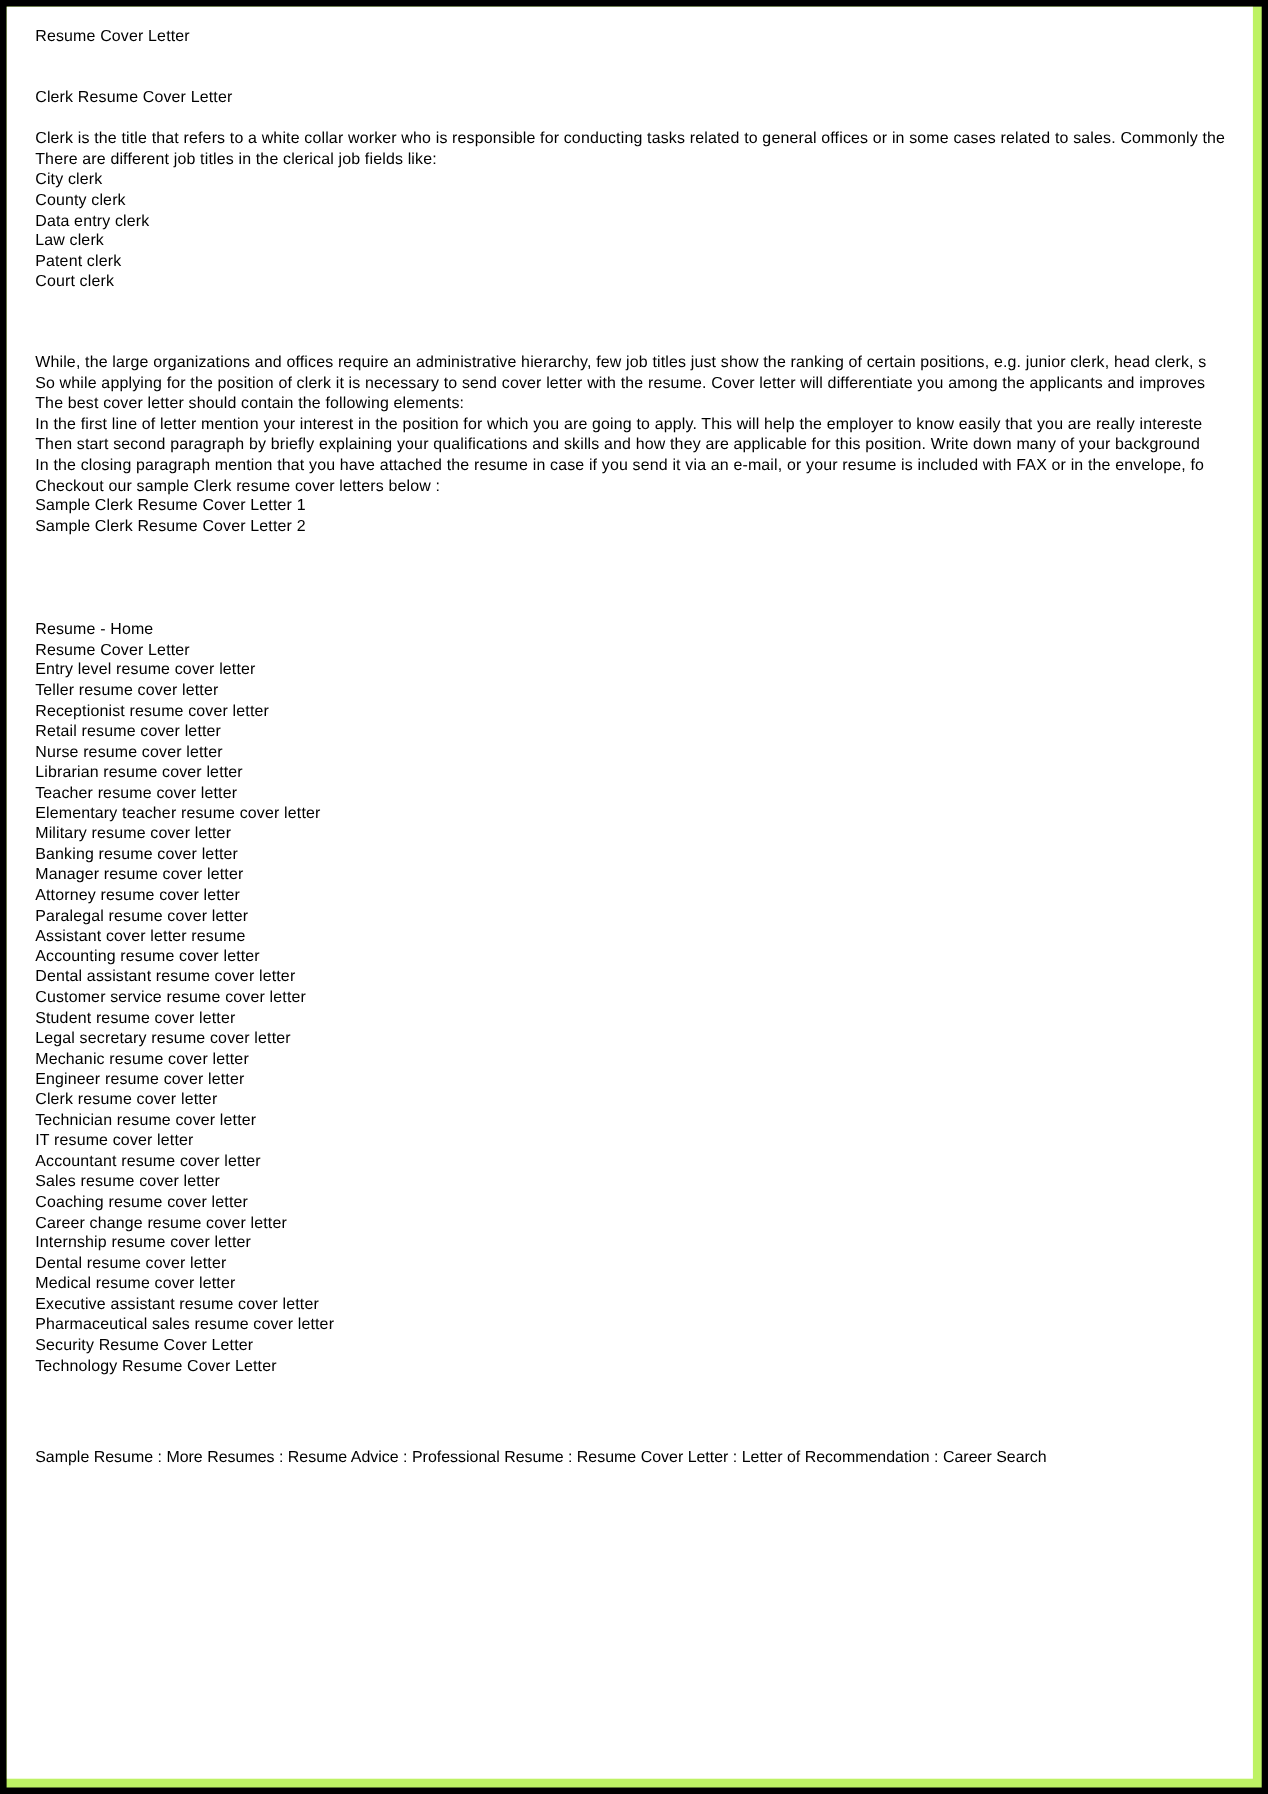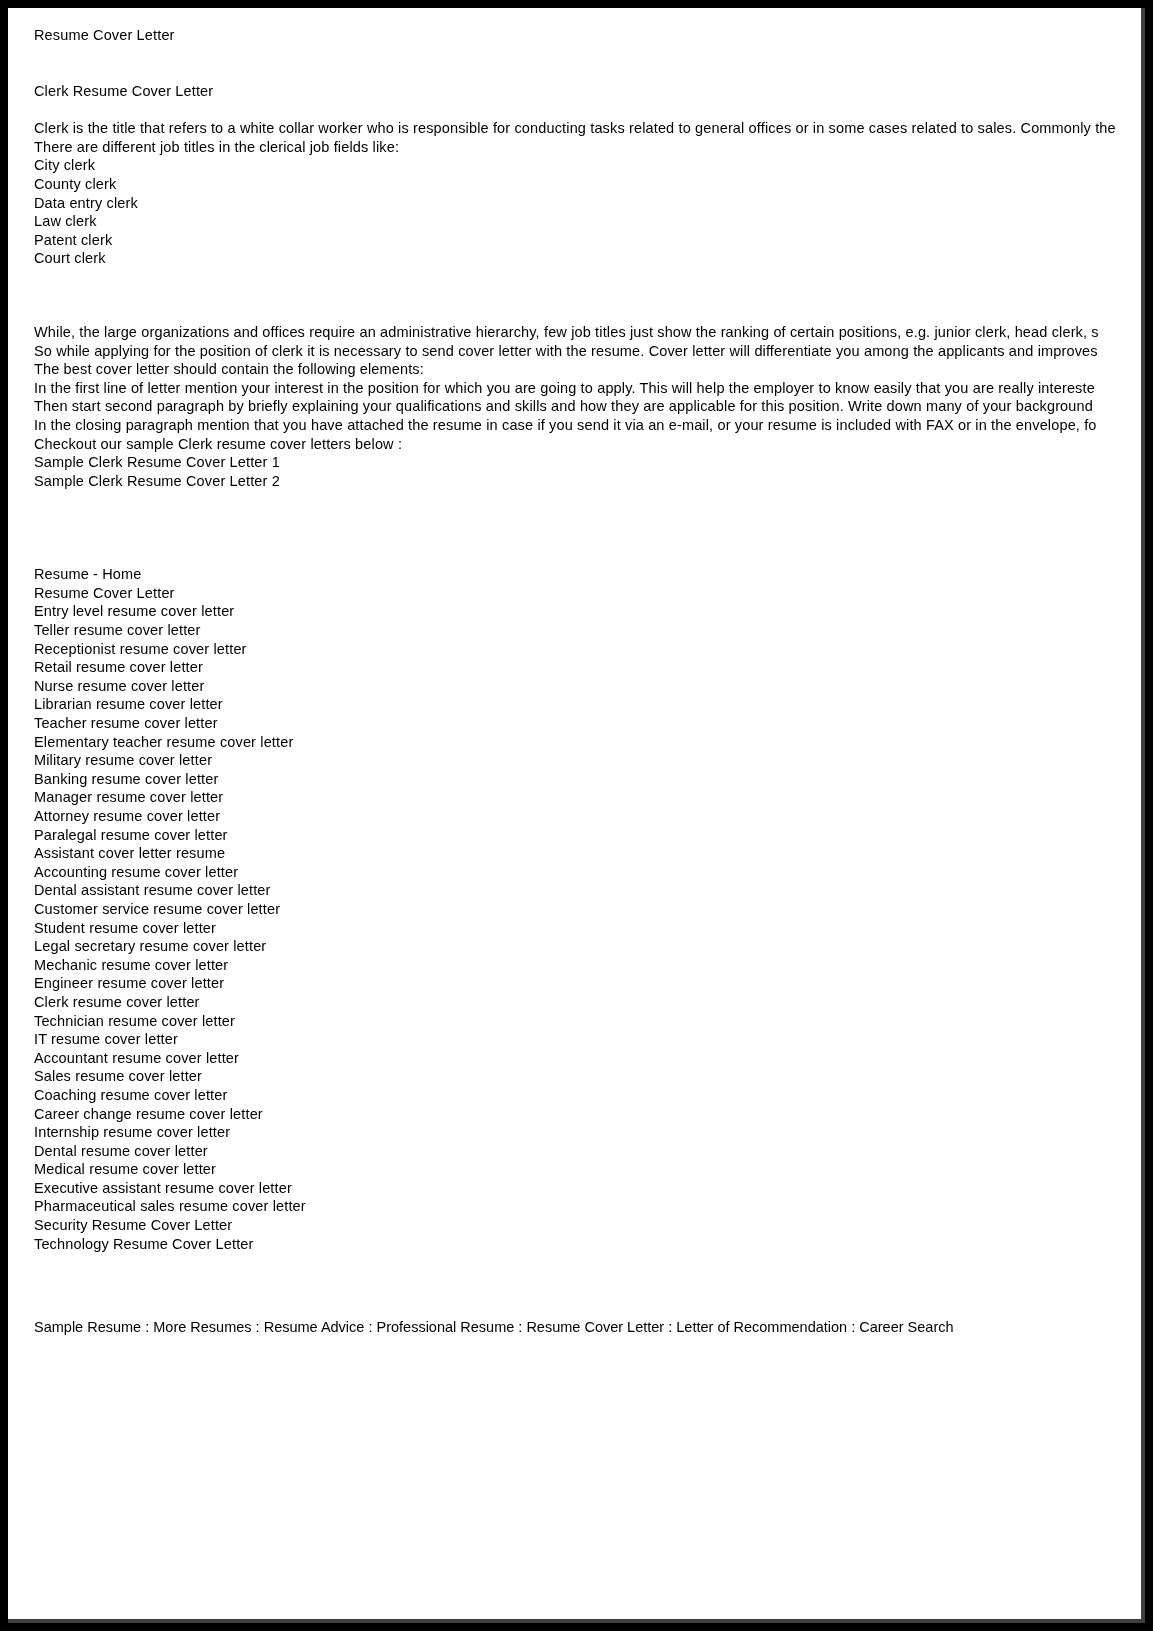--- a/index.html
+++ b/index.html
@@ -10,22 +10,22 @@
   }
   body {
     font-family: "Liberation Sans", sans-serif;
     color: #000000;
   }
   .page {
     position: relative;
     width: 1153px;
     height: 1631px;
     box-sizing: border-box;
-    background: #404040;
-    border: 8px solid #000000;
+    background: #bef264;
+    border: 6px solid #000000;
     overflow: hidden;
   }
   .sheet {
     position: absolute;
     left: 0;
     top: 0;
     width: 1133px;
     height: 1611px;
     background: #ffffff;
     overflow: hidden;

